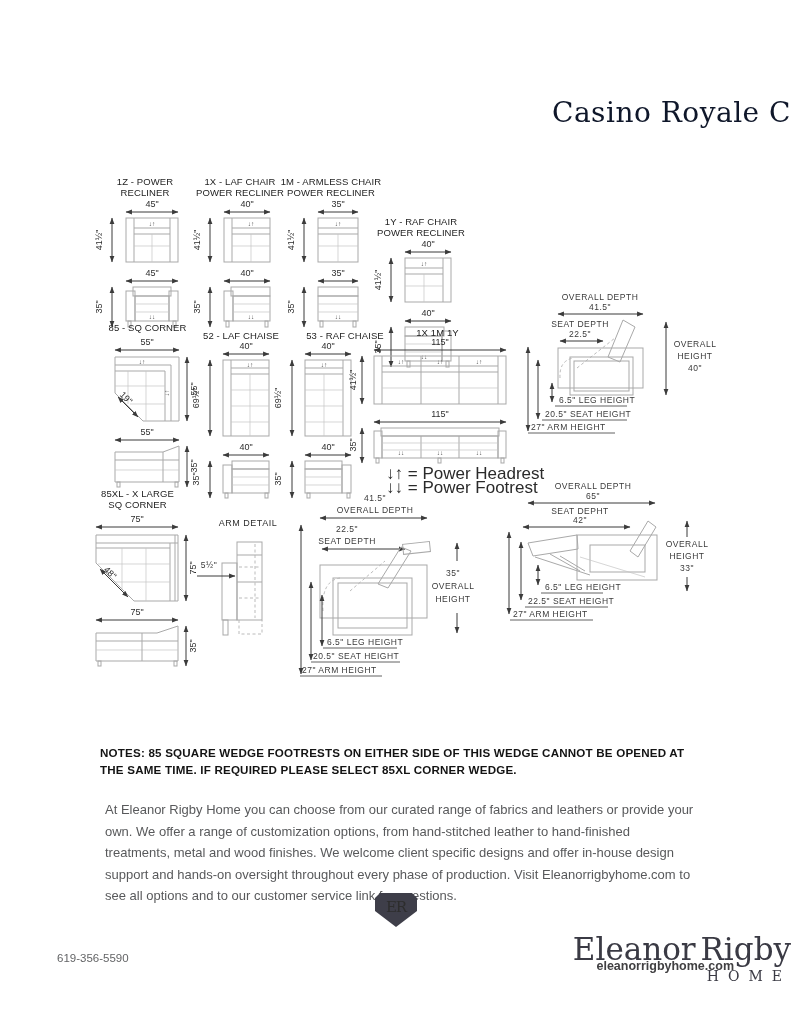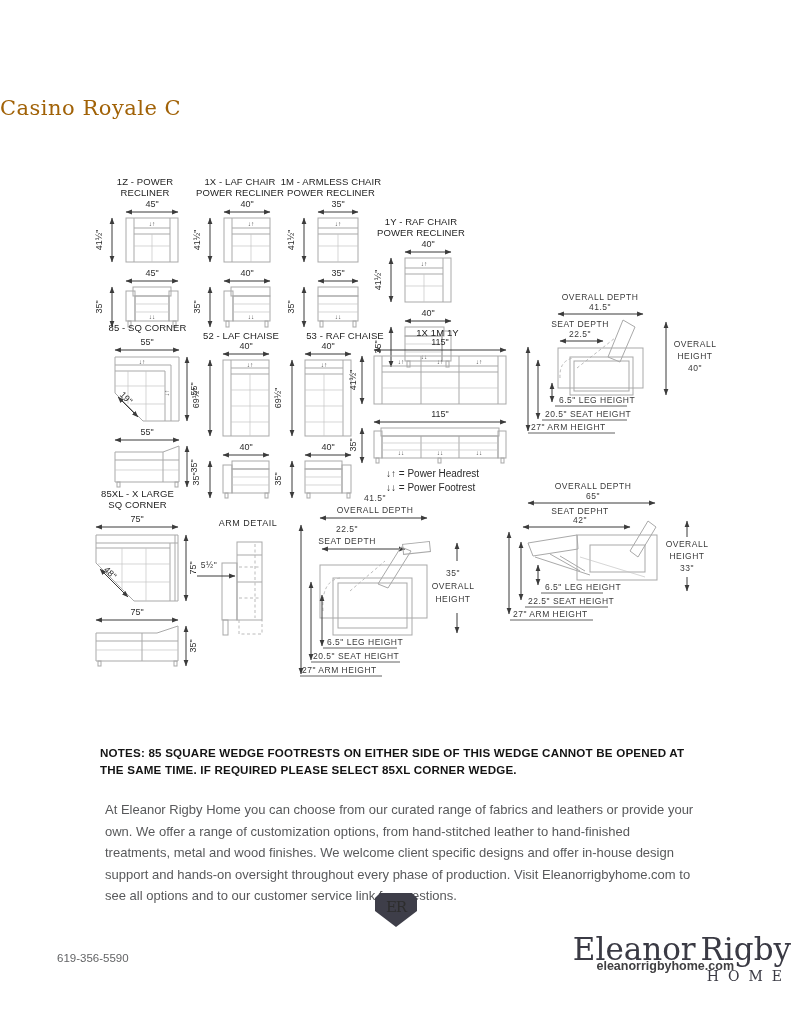--- a/index.html
+++ b/index.html
@@ -1,30 +1,30 @@
 <!DOCTYPE html>
 <html><head>
 <meta charset="utf-8">
 <style>
   html,body{margin:0;padding:0;background:#ffffff;}
   .page{position:relative;width:791px;height:1024px;background:#fff;font-family:"Liberation Sans",sans-serif;overflow:hidden;}
   .d{position:absolute;}
-  .title{top:96px;left:0;width:100%;text-align:left;font-family:"DejaVu Serif",serif;font-size:21px;color:#a16207;letter-spacing:.5px;}
+  .title{top:96px;left:0;width:100%;text-align:right;font-family:"DejaVu Serif",serif;font-size:28px;color:#0f172a;letter-spacing:.5px;}
   .ulabel{font-size:9.5px;line-height:11px;text-align:center;color:#232323;letter-spacing:.1px;}
   svg{display:block;overflow:visible;}
   svg text{font-family:"Liberation Sans",sans-serif;fill:#2d2d2d;}
   .t9{font-size:9px;}
   .t8{font-size:8.5px;letter-spacing:.5px;fill:#3a3a3a;}
   .t7{font-size:6.5px;font-weight:bold;fill:#555;}
   .dim{stroke:#3b3b3b;stroke-width:1;fill:none;}
   .ul{stroke:#3b3b3b;stroke-width:.8;}
   .furn{stroke:#a9a9a9;stroke-width:1;fill:none;}
   .grid{stroke:#c4c4c4;stroke-width:.7;fill:none;}
   .dash{stroke:#b3b3b3;stroke-width:.9;fill:none;stroke-dasharray:3,2.5;}
-  .legend{font-size:10px;color:#2a2a2a;line-height:14px;white-space:nowrap;}
+  .legend{font-size:17px;color:#2a2a2a;line-height:14px;white-space:nowrap;}
   .legend b{font-weight:bold;}
   .notes{font-size:11.6px;font-weight:bold;color:#131313;line-height:17px;letter-spacing:.2px;}
   .about{font-size:13px;color:#58595b;line-height:21.5px;}
   .logo{left:0;width:100%;top:888px;text-align:right;}
   .brandname{font-family:"DejaVu Serif",serif;font-size:31px;color:#3a3a44;word-spacing:-5px;line-height:34px;}
   .brandhome{font-family:"DejaVu Serif",serif;font-size:14px;letter-spacing:9px;padding-left:0;color:#3a3a44;margin-top:2px;}
   .phone{font-size:11.5px;color:#636466;}
   .site{font-size:12.5px;font-weight:bold;color:#414042;}
 </style>
 </head>

